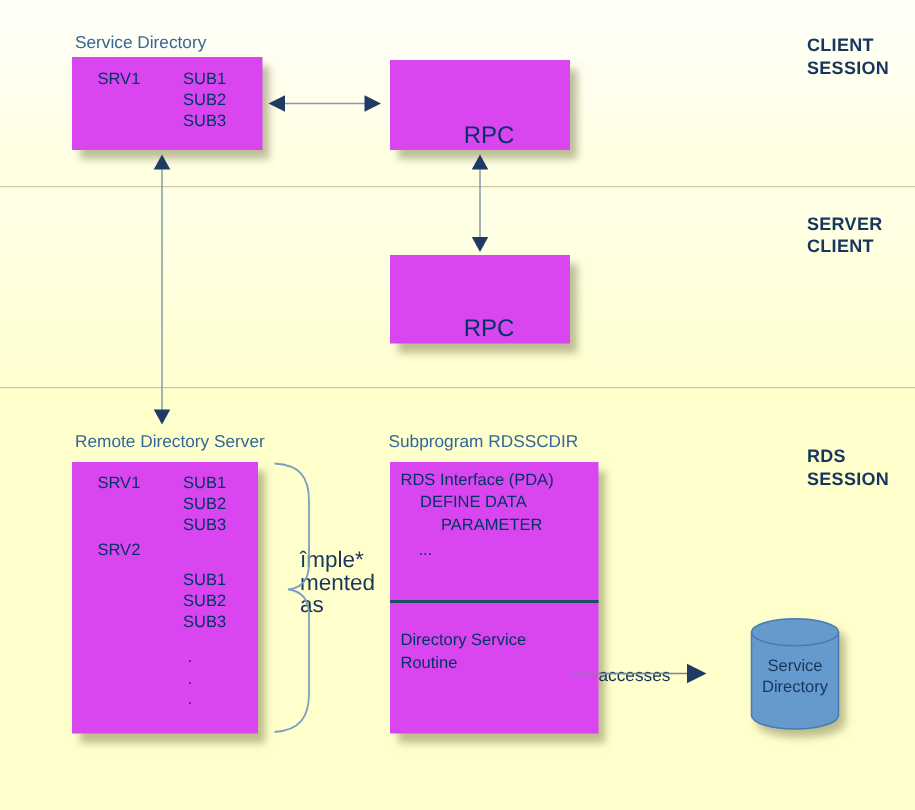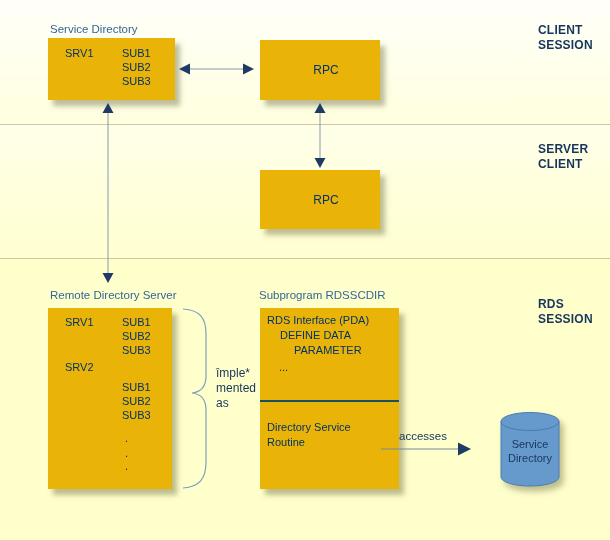--- a/index.html
+++ b/index.html
@@ -21,25 +21,25 @@
   }
   .session-client { top: 23px; }
   .session-server { top: 142px; }
   .session-rds    { top: 297px; }
 
   .diagram-label {
     position: absolute; z-index: 4; color: #336699; font-size: 11.5px; white-space: nowrap;
   }
 
   .green-box {
-    position: absolute; z-index: 3; background: #eab308;
+    position: absolute; z-index: 3; background: #d946ef;
     box-shadow: 5px 6px 5px rgba(125,125,80,.5);
     color: #003366; font-size: 11px; padding-left: 12px;
   }
-  .rpc-box { display: flex; align-items: center; justify-content: center; font-size: 12px; }
+  .rpc-box { display: flex; align-items: flex-end; justify-content: center; font-size: 16px; }
   .green-box span { position: absolute; white-space: nowrap; }
 
   
   .sd-srv  { left: 17px; top: 9px; }
   .sd-sub0 { left: 74px; top: 9px; }
   .sd-sub1 { left: 74px; top: 23px; }
   .sd-sub2 { left: 74px; top: 37px; }
 
   
   .rd-srv1  { left: 17px; top: 8px; }
@@ -57,25 +57,25 @@
   
   .sp-line1 { left: 7px;  top: 6px; }
   .sp-line2 { left: 20px;  top: 21px; }
   .sp-line3 { left: 34px; top: 36px; }
   .sp-line4 { left: 19px; top: 53px; }
   .sp-divider { position: absolute; left: 0; top: 92px; width: 100%; height: 1.5px; background: #1a4f63; }
   .sp-bot1  { left: 7px; top: 113px; }
   .sp-bot2  { left: 7px; top: 128px; }
 
   .brace-note {
-    position: absolute; left: 216px; top: 366px; z-index: 4; width: 56px;
-    color: #17365d; font-size: 12px; line-height: 15px;
+    position: absolute; left: 200px; top: 366px; z-index: 4; width: 56px;
+    color: #17365d; font-size: 15px; line-height: 15px;
   }
   .accesses-label {
-    position: absolute; left: 399px; top: 430px; z-index: 4;
+    position: absolute; left: 399px; top: 445px; z-index: 4;
     color: #14365c; font-size: 11.5px;
   }
 
   .overlay-svg { position: absolute; left: 0; top: 0; z-index: 5; pointer-events: none; }
 
   .cylinder { position: absolute; left: 499px; top: 411px; width: 62px; height: 76px; z-index: 3; }
   .cylinder svg { filter: drop-shadow(4px 5px 3px rgba(120,120,75,.5)); }
   .cylinder-text {
     position: absolute; left: 0; top: 26px; width: 62px; z-index: 4;
     text-align: center; color: #17365d; font-size: 11px; line-height: 14px;

